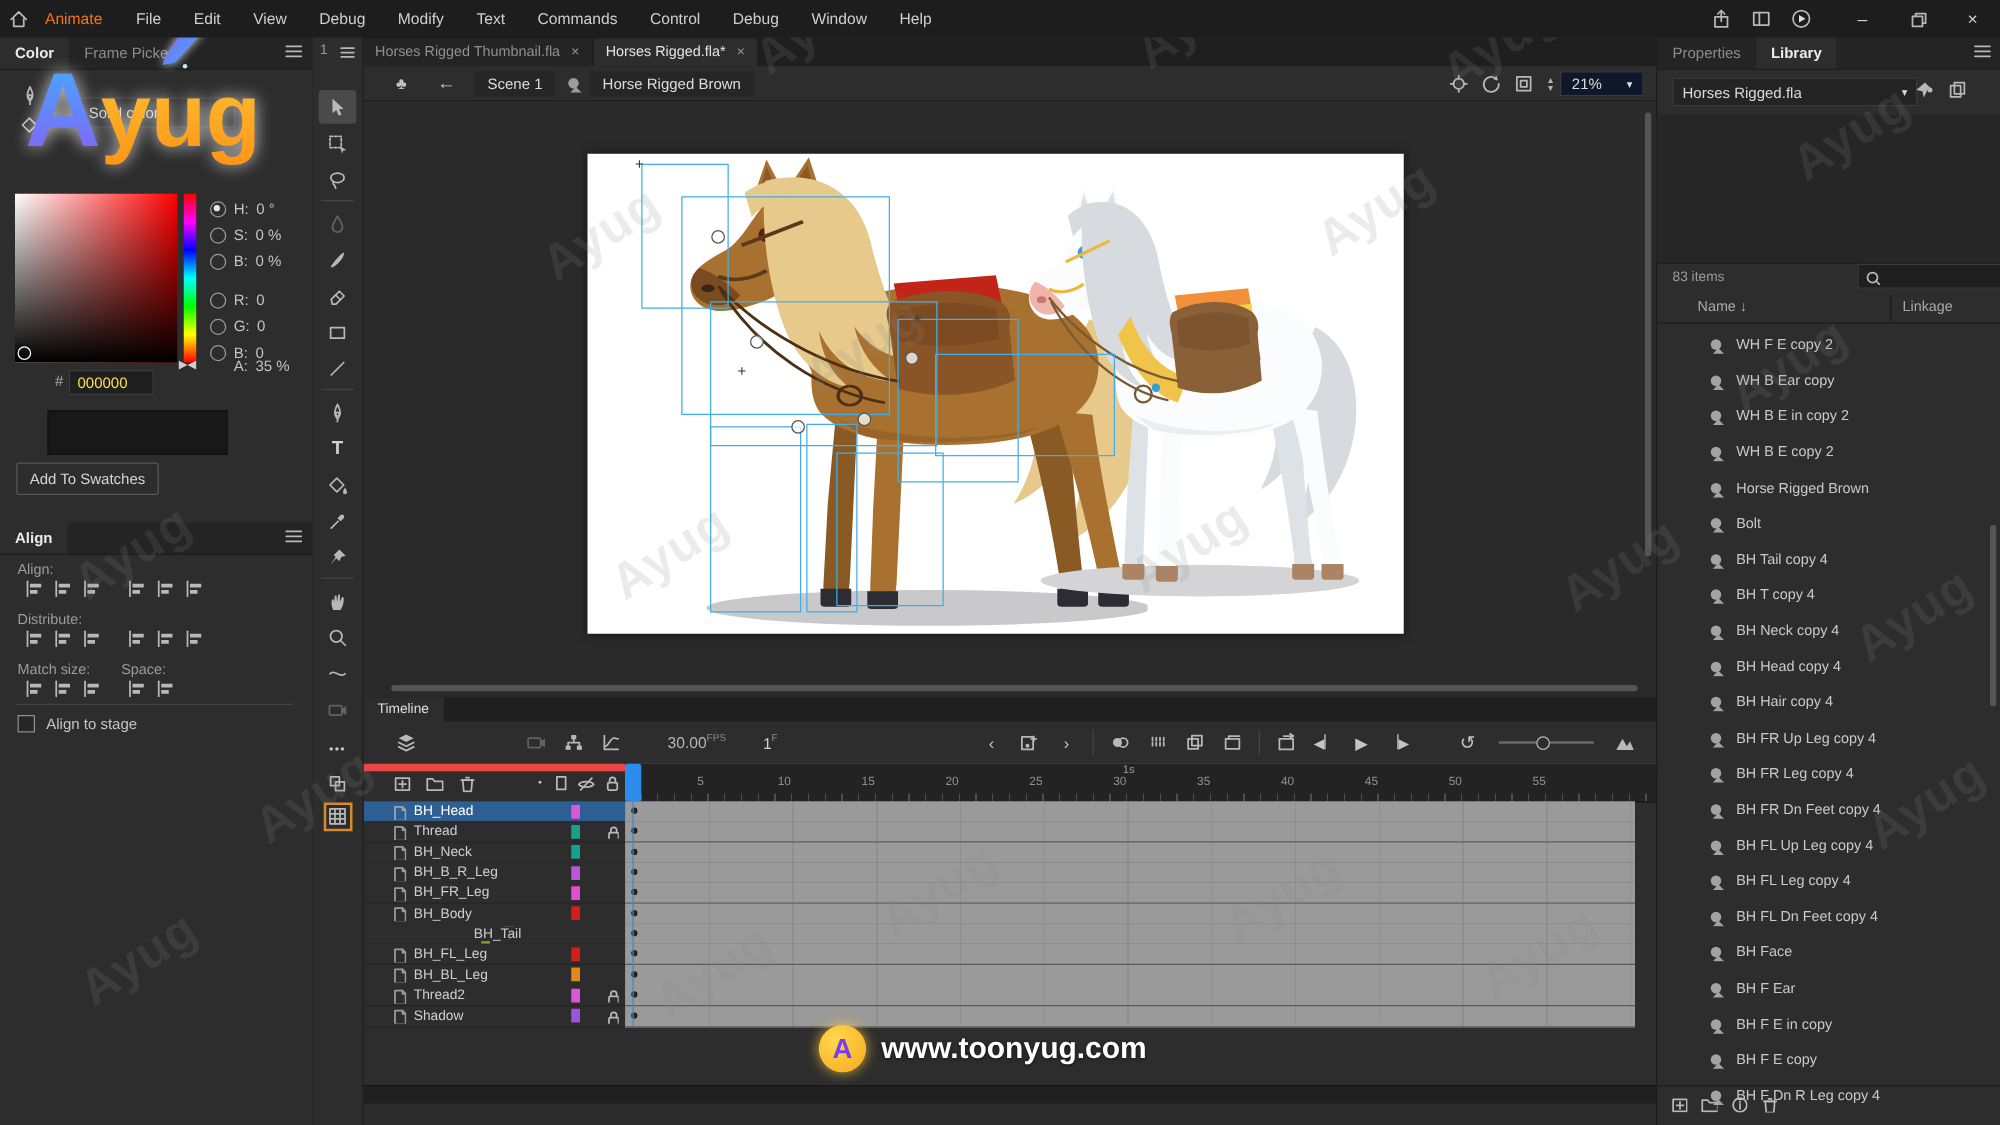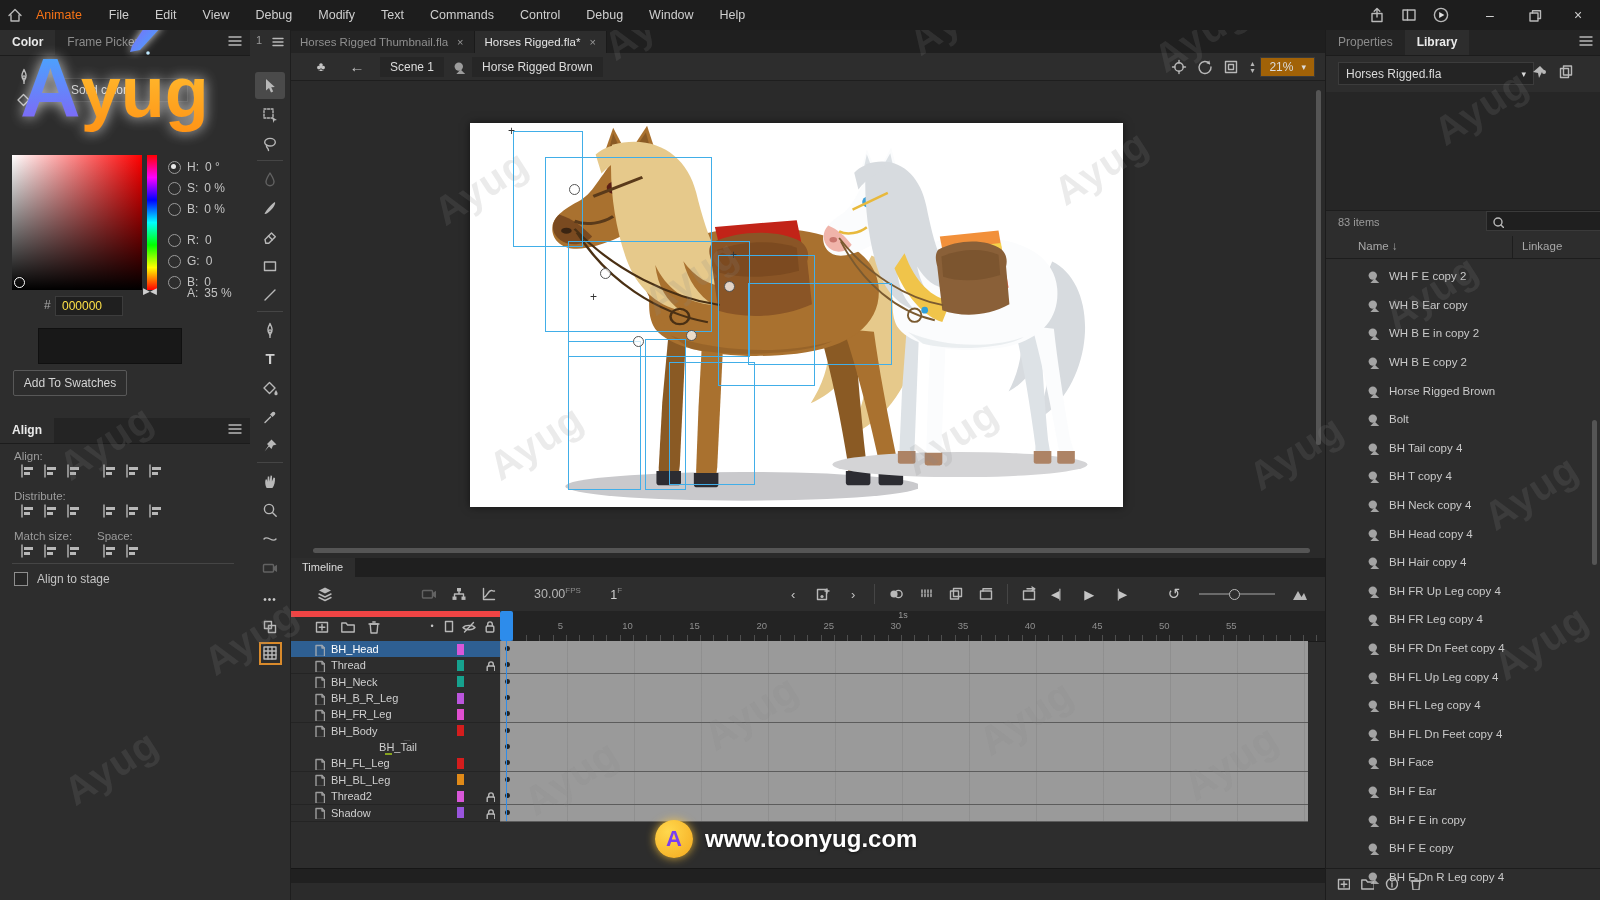--- a/index.html
+++ b/index.html
@@ -17,21 +17,21 @@
   .winbtn{width:44px;height:30px;display:flex;align-items:center;justify-content:center;color:#cfcfcf;font-size:14px;}
   
   #doctabs{left:290px;top:30px;width:1035px;height:23px;background:#1f1f1f;display:flex;align-items:flex-end;z-index:5;}
   .doctab{height:22px;display:flex;align-items:center;padding:0 10px;font-size:11.5px;color:#8f8f8f;background:#242424;border-right:1px solid #1a1a1a;}
   .doctab.active{background:#2d2d2d;color:#e4e4e4;}
   .doctab .x{margin-left:9px;color:#9a9a9a;font-size:11px;}
   
   #editbar{left:290px;top:53px;width:1035px;height:27px;background:#2d2d2d;border-bottom:1px solid #1e1e1e;display:flex;align-items:center;z-index:5;}
   #editbar .crumb{background:#262626;padding:3px 10px;margin-right:2px;color:#dcdcdc;font-size:12px;display:flex;align-items:center;gap:6px;}
   #editbar .sp{flex:1;}
-  .zoombox{background:#a16207;border:1px solid #3a3a3a;padding:2px 8px;margin-right:10px;color:#dcdcdc;display:flex;gap:8px;align-items:center;}
+  .zoombox{background:#0f172a;border:1px solid #3a3a3a;padding:2px 8px;margin-right:10px;color:#dcdcdc;display:flex;gap:20px;align-items:center;}
   
   #stagearea{left:290px;top:80px;width:1035px;height:478px;background:#2a2a2a;overflow:hidden;z-index:1;}
   #stage{left:180px;top:43px;width:653px;height:384px;background:#ffffff;box-shadow:0 0 8px rgba(0,0,0,.55);}
   .selbox{position:absolute;border:1px solid #41aee8;}
   .handle{position:absolute;width:9px;height:9px;border:1.4px solid #555;border-radius:50%;background:rgba(255,255,255,.75);}
   .cross{position:absolute;color:#333;font-size:12px;line-height:10px;}
   
   #leftpanel{left:0;top:30px;width:250px;height:870px;background:#2d2d2d;border-right:1px solid #1c1c1c;z-index:10;}
   .paneltabs{height:25px;background:#242424;display:flex;align-items:center;border-bottom:1px solid #1c1c1c;}
   .paneltab{padding:0 12px;line-height:25px;font-size:12px;color:#8c8c8c;}

